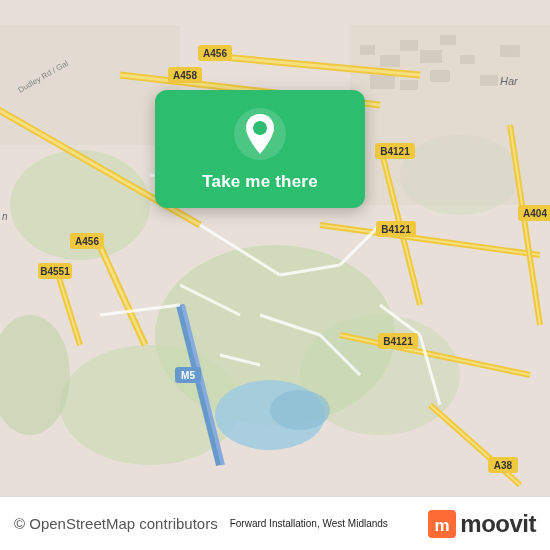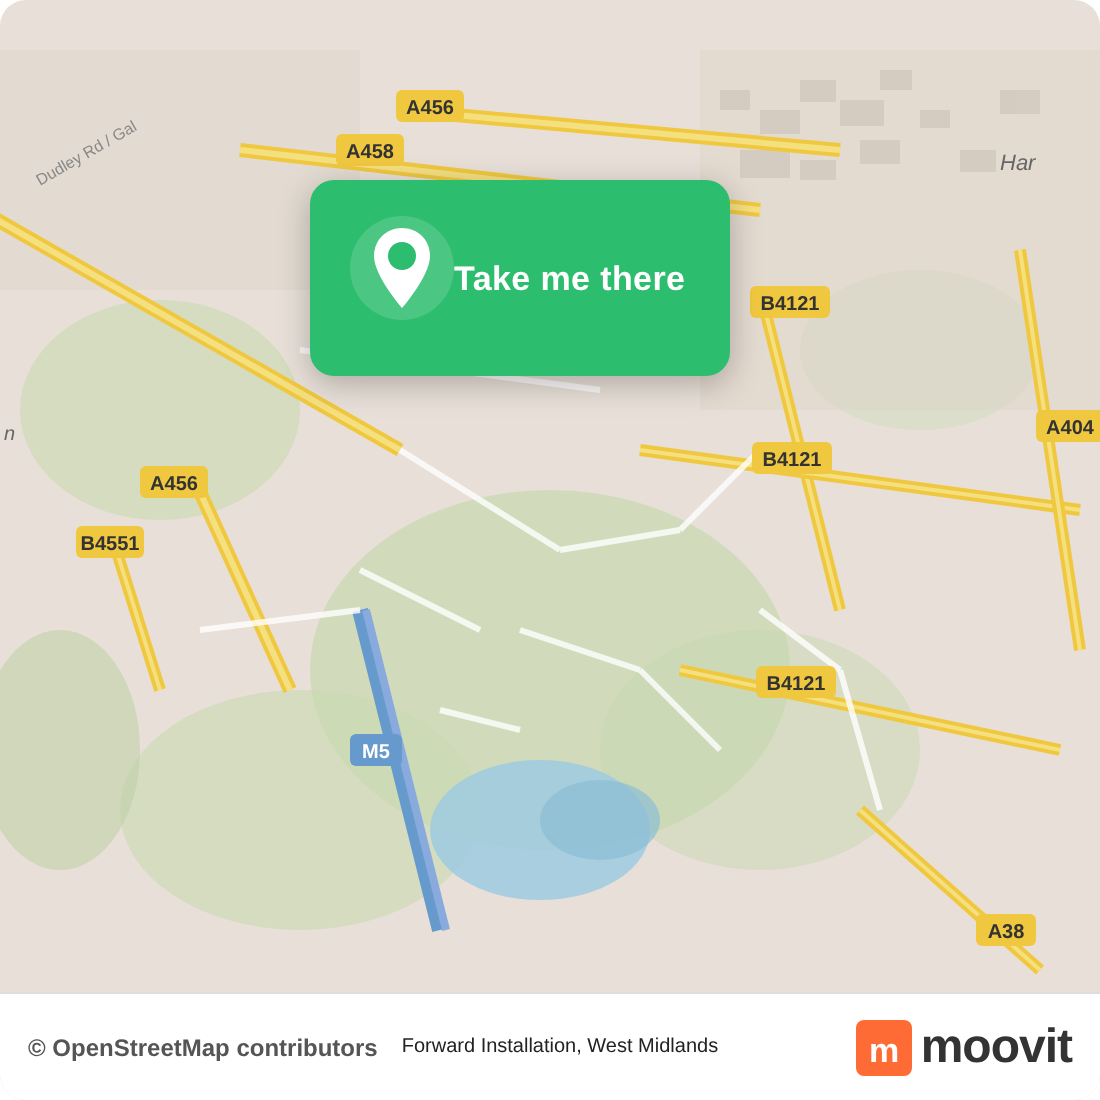--- a/index.html
+++ b/index.html
@@ -10,40 +10,39 @@
       font-family: Arial, sans-serif;
       position: relative;
     }
 
     #map-container {
       width: 550px;
       height: 550px;
       position: relative;
       background-color: #e8e0d8;
       overflow: hidden;
-      border-radius: 13px;
     }
 
     
     #map-bg {
       position: absolute;
       top: 0; left: 0;
       width: 100%; height: 100%;
     }
 
     
     .location-card {
       position: absolute;
       top: 90px;
       left: 155px;
       width: 210px;
       background: #2dbd6e;
       border-radius: 12px;
       display: flex;
-      flex-direction: row;
+      flex-direction: column;
       align-items: center;
       padding: 18px 20px 16px 20px;
       box-shadow: 0 4px 16px rgba(0,0,0,0.25);
       z-index: 10;
     }
 
     .pin-icon {
       width: 52px;
       height: 52px;
       margin-bottom: 12px;
@@ -69,24 +68,23 @@
       height: 54px;
       background: #fff;
       display: flex;
       align-items: center;
       padding: 0 14px;
       border-top: 1px solid #ddd;
       z-index: 20;
     }
 
     .copyright-text {
-      font-size: 12px;
+      font-size: 15px;
       color: #555;
       margin-right: 12px;
-      font-weight: bold;
     }
 
     .location-name {
       font-size: 10px;
       color: #222;
       font-weight: 500;
       flex: 1;
     }
 
     .moovit-logo {

